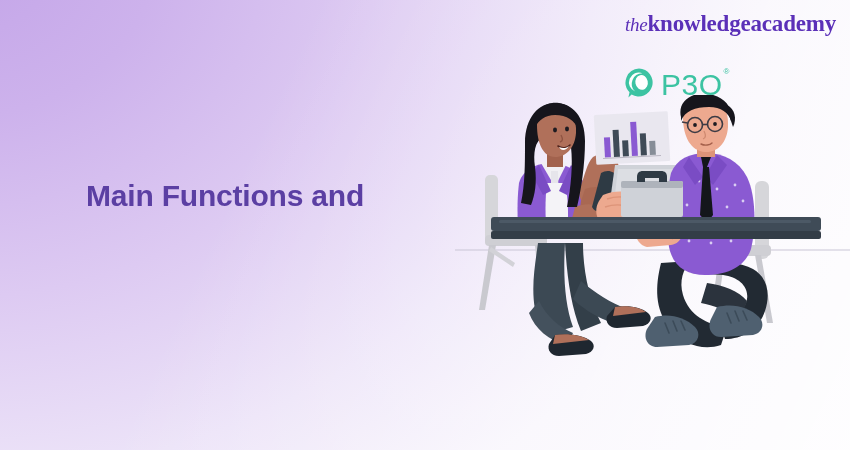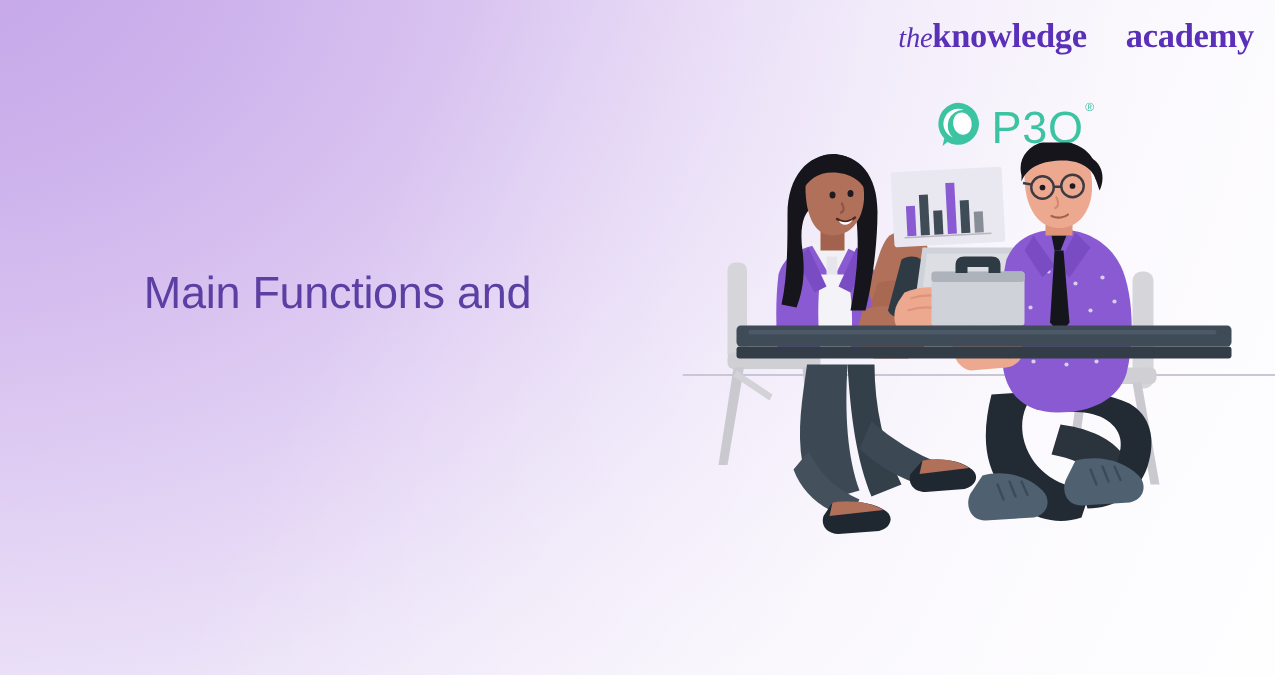--- a/index.html
+++ b/index.html
@@ -31,21 +31,21 @@
     right: 14px;
     font-family: "Liberation Serif", serif;
     font-size: 23px;
     color: #5b30b8;
     letter-spacing: -0.2px;
     white-space: nowrap;
     line-height: 1;
   }
   #brand-logo .the { font-style: italic; font-weight: 400; font-size: 19px; margin-top: 36px; }
   #brand-logo .knowledge { font-weight: 700; }
-  #brand-logo .academy { font-weight: 700; margin-left: 26px; }
+  #brand-logo .academy { font-weight: 700; }
 
   
   #p3o-logo {
     position: absolute;
     top: 66px;
     left: 622px;
     display: flex;
     align-items: center;
     gap: 5px;
   }
@@ -69,21 +69,21 @@
 
   
   #headline {
     position: absolute;
     left: 16px;
     top: 176px;
     width: 418px;
     text-align: center;
     color: #5b3fa3;
     font-size: 30px;
-    font-weight: 400;
+    font-weight: 700;
     line-height: 1.33;
     letter-spacing: -0.2px;
   }
 
   
   #illustration {
     position: absolute;
     left: 455px;
     top: 95px;
     width: 395px;

